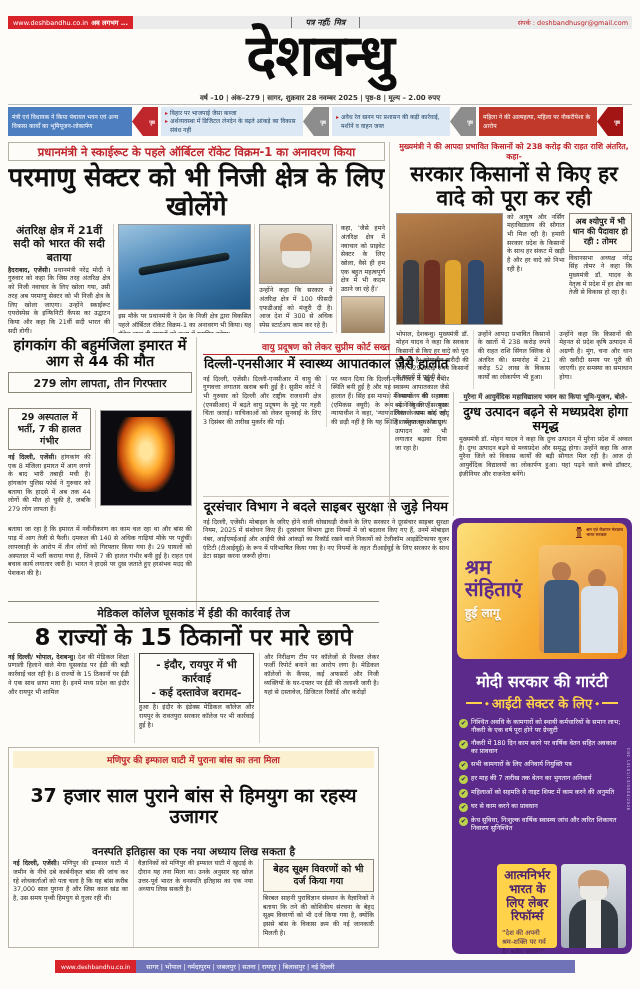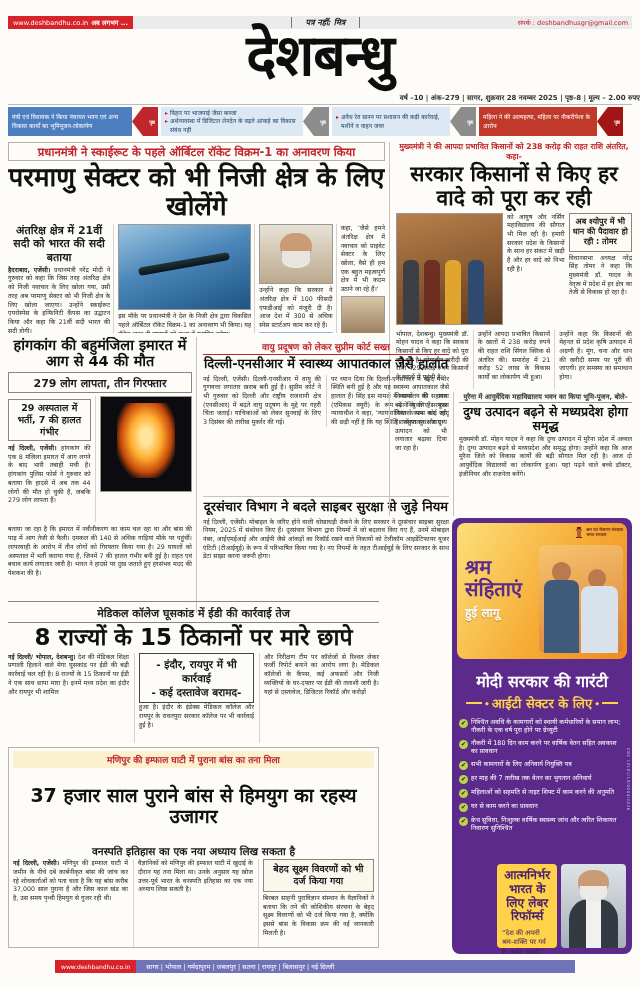--- a/index.html
+++ b/index.html
@@ -5,21 +5,21 @@
   html,body{margin:0;padding:0;}
   body{background:#e9e7e2;font-family:"DejaVu Sans",sans-serif;}
   .page{position:relative;width:640px;height:989px;background:#fdfcf8;margin:0 auto;overflow:hidden;color:#1c1c1c;}
   .abs{position:absolute;}
   
   .topbar{top:16px;left:8px;width:624px;height:13px;background:#ebebeb;display:flex;align-items:center;justify-content:space-between;font-size:6.5px;}
   .sitechip{background:#d8232a;color:#fff;height:13px;display:flex;align-items:center;padding:0 5px;gap:3px;white-space:nowrap;}
   .slogan{font-family:"DejaVu Serif",serif;font-weight:bold;font-style:italic;font-size:8px;border-left:1px solid #777;border-right:1px solid #777;padding:0 14px;height:11px;line-height:11px;}
   .contact{color:#c0272d;padding-right:4px;white-space:nowrap;}
   .masthead{top:26px;left:0;width:640px;text-align:center;font-size:57px;font-weight:800;letter-spacing:-1px;line-height:1.05;color:#0d0d0d;}
-  .issueline{top:93px;left:0;width:640px;text-align:right;font-size:7px;font-weight:bold;color:#333;}
+  .issueline{top:93px;left:0;width:640px;text-align:center;font-size:7px;font-weight:bold;color:#333;}
   
   .teasers{top:104px;left:8px;width:624px;height:33px;display:flex;gap:3px;border-top:1px solid #bbb;padding-top:2px;box-sizing:border-box;}
   .teaser{display:flex;height:29px;}
   .tbody{padding:2px 4px;font-size:6px;line-height:1.35;display:flex;flex-direction:column;justify-content:center;box-sizing:border-box;}
   .chip{width:26px;height:29px;display:flex;align-items:center;justify-content:flex-end;padding-right:3px;color:#fff;font-size:5px;font-weight:bold;clip-path:polygon(0 50%,42% 0,100% 0,100% 100%,42% 100%);box-sizing:border-box;}
   .t-blue{background:#4d7ebf;color:#fff;width:124px;}
   .t-light{background:#dce9f5;color:#173a5e;}
   .t-red{background:#c0392b;color:#fff;width:118px;}
   .bullline{display:flex;gap:2px;}
   .bull{color:#c0272d;font-weight:bold;}
@@ -55,21 +55,21 @@
   .cm .cols{gap:4px;}
   .cm .row2{margin-top:3px;gap:4px;height:62px;}
   
   .hk{top:337px;left:8px;width:189px;height:276px;border-right:1px solid #c9c3b8;padding-right:4px;box-sizing:border-box;overflow:hidden;}
   .hk .hl{font-size:14.5px;}
   .boxed{border:1px solid #8c867b;font-weight:800;text-align:center;padding:2px;margin:3px 0;}
   .hk .sub1{font-size:11px;}
   .hk .sub2{font-size:9.5px;line-height:1.25;}
   .fireph{width:100%;height:96px;background:#0c0c10;position:relative;overflow:hidden;margin-bottom:2px;}
   .flame{position:absolute;left:18%;top:6%;width:64%;height:80%;background:radial-gradient(ellipse at 50% 45%,#ffe49a 0 14%,#ffab2e 38%,#c4470a 62%,rgba(30,12,4,0) 78%);}
-  .hk .cols{gap:4px;height:126px;}
+  .hk .cols{gap:4px;height:126px;align-items:center;}
   
   .delhi{top:340px;left:203px;width:246px;height:153px;overflow:hidden;}
   .delhi .kicker{font-size:9px;border-bottom:1px solid #c0272d;padding-bottom:1px;margin-bottom:2px;}
   .delhi .hl{font-size:13px;}
   .delhi .cols{gap:5px;margin-top:3px;}
   .cyber{top:496px;left:203px;width:246px;height:116px;overflow:hidden;border-top:1px solid #c9c3b8;padding-top:3px;box-sizing:border-box;}
   .cyber .hl{font-size:13px;margin-bottom:3px;}
   
   .tailcol{top:392px;left:389px;width:58px;height:124px;border-left:1px solid #c9c3b8;padding-left:5px;box-sizing:border-box;overflow:hidden;}
   .milk{top:392px;left:453px;width:179px;height:124px;border-left:1px solid #c9c3b8;padding-left:5px;box-sizing:border-box;overflow:hidden;}

